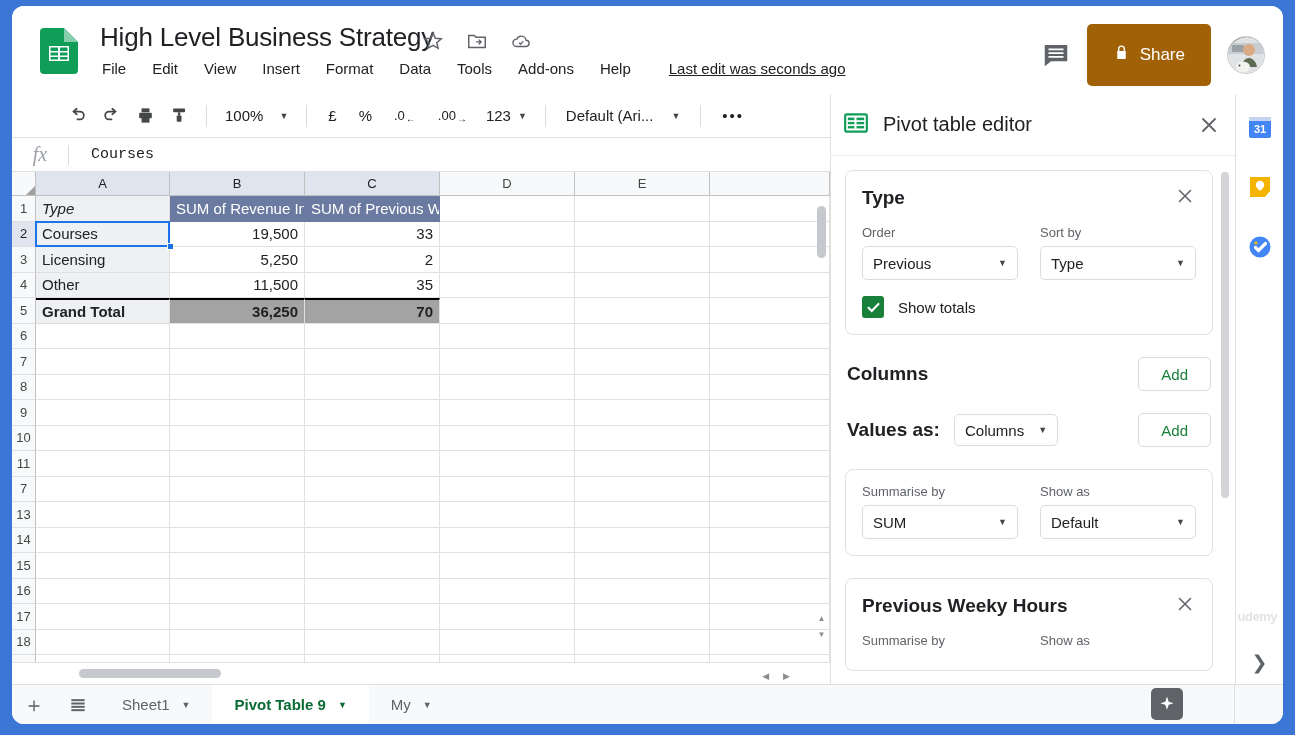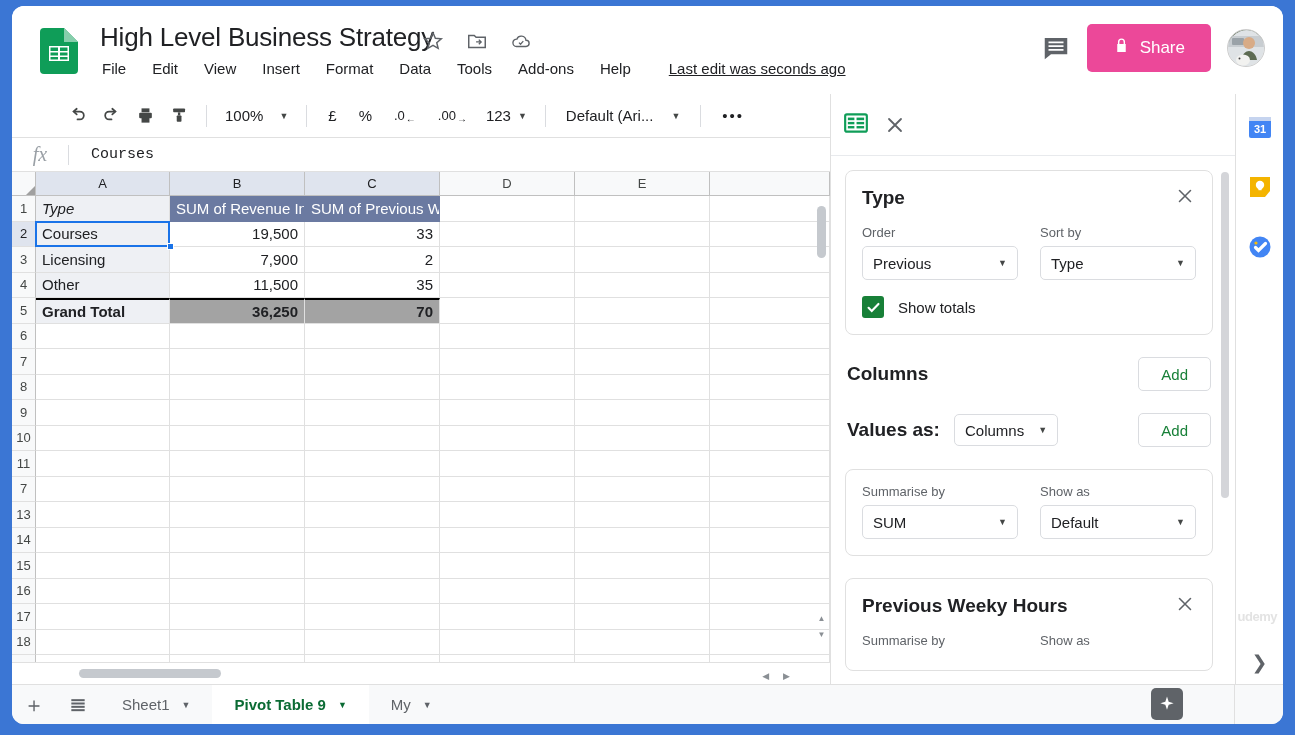--- a/index.html
+++ b/index.html
@@ -30,22 +30,22 @@
   .title-icons { position:absolute; top:24px; left:410px; display:flex; gap:22px; align-items:center;}
   .ticon { width:22px; height:22px; color:#5f6368; cursor:pointer; }
   .menubar { position:absolute; left:88px; top:52px; display:flex; gap:22px; align-items:center; }
   .menu-item { font-size:15px; color:#202124; cursor:pointer; padding:2px 2px; white-space:nowrap;}
   .last-edit {
     font-size:15px; color:#202124; text-decoration:underline; margin-left:14px; cursor:pointer; white-space:nowrap;
   }
   .topright { position:absolute; right:18px; top:18px; display:flex; align-items:center; gap:16px;}
   .comment-btn { width:30px; height:30px; cursor:pointer; }
   .share-btn {
-    background:#ec4899; color:#fff; border:none; border-radius:5px;
-    height:48px; padding:0 26px; font-size:17px; font-family:inherit;
+    background:#a16207; color:#fff; border:none; border-radius:5px;
+    height:62px; padding:0 26px; font-size:17px; font-family:inherit;
     display:flex; align-items:center; gap:10px; cursor:pointer;
   }
   .avatar {
     width:38px; height:38px; border-radius:50%;
     background: radial-gradient(circle at 50% 30%, #c9ac8a 0 18%, #6c7a63 18% 55%, #e8e8e8 55% 100%);
     border:1px solid #ccc; overflow:hidden; position:relative; cursor:pointer;
   }
 
   
   .toolbar {
@@ -454,21 +454,21 @@
           <div class="cellrow">
             <div class="cell pivot-label" style="width: 134px;">Courses</div>
             <div class="cell pivot-body num" style="width: 135px; padding-left: 17px;">19,500</div>
             <div class="cell pivot-body num" style="width: 135px;">33</div>
             <div class="cell " style="width: 135px;"></div>
             <div class="cell " style="width: 135px;"></div>
             <div class="cell " style="width: 120px;"></div>
           </div>
           <div class="cellrow">
             <div class="cell pivot-label" style="width: 134px;">Licensing</div>
-            <div class="cell pivot-body num" style="width: 135px;">7,900</div>
+            <div class="cell pivot-body num" style="width: 135px;">5,250</div>
             <div class="cell pivot-body num" style="width: 135px;">2</div>
             <div class="cell " style="width: 135px;"></div>
             <div class="cell " style="width: 135px;"></div>
             <div class="cell " style="width: 120px;"></div>
           </div>
           <div class="cellrow">
             <div class="cell pivot-label" style="width: 134px;">Other</div>
             <div class="cell pivot-body num" style="width: 135px;">11,500</div>
             <div class="cell pivot-body num" style="width: 135px;">35</div>
             <div class="cell " style="width: 135px;"></div>
@@ -620,20 +620,21 @@
         <svg viewBox="0 0 24 24" width="26" height="26">
           <rect x="2" y="4" width="20" height="16" rx="1.6" fill="none" stroke="#0f9d58" stroke-width="2"></rect>
           <rect x="4.5" y="7" width="6" height="2.4" fill="#0f9d58"></rect>
           <rect x="12.5" y="7" width="7" height="2.4" fill="#0f9d58"></rect>
           <rect x="4.5" y="11" width="6" height="2.2" fill="#0f9d58"></rect>
           <rect x="12.5" y="11" width="7" height="2.2" fill="#0f9d58"></rect>
           <rect x="4.5" y="14.8" width="6" height="2.2" fill="#0f9d58"></rect>
           <rect x="12.5" y="14.8" width="7" height="2.2" fill="#0f9d58"></rect>
         </svg>
       </span>
+      <div class="panel-title">Pivot table editor</div>
       <span class="panel-close">
         <svg viewBox="0 0 24 24" width="24" height="24" stroke="#5f6368" stroke-width="1.8" stroke-linecap="round">
           <path d="M6 6l12 12M18 6L6 18"></path>
         </svg>
       </span>
     </div>
 
     <div class="panel-scroll">
 
       <div class="card">

